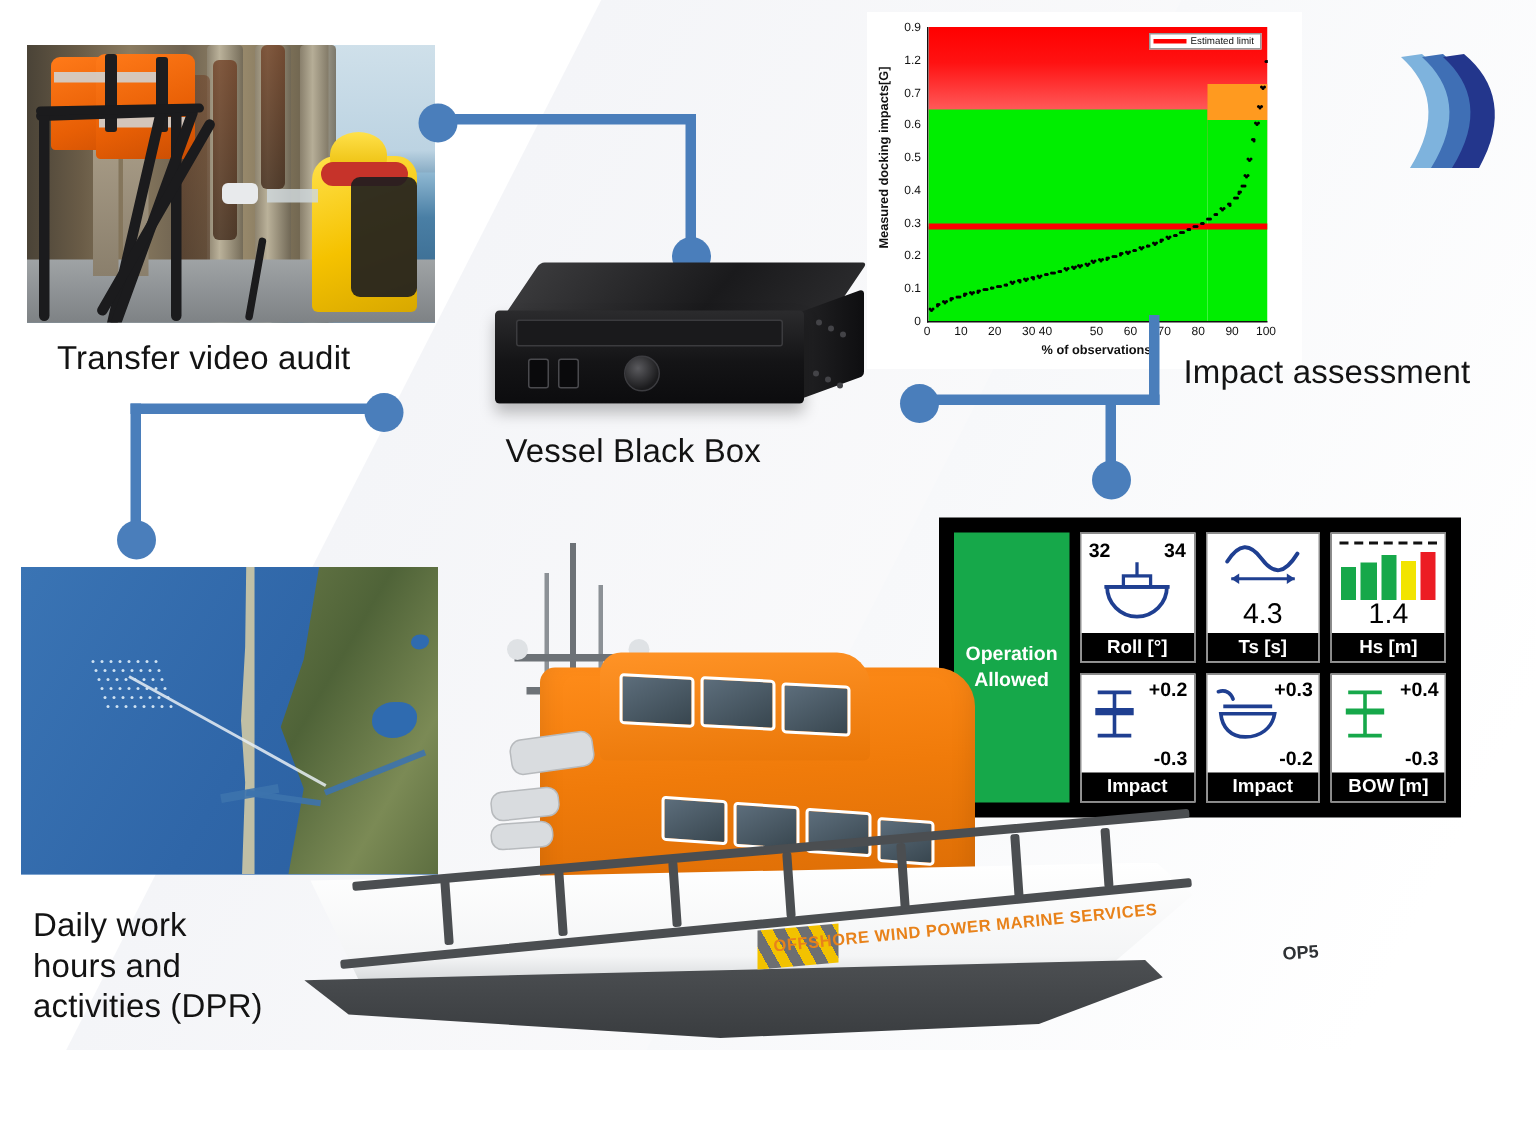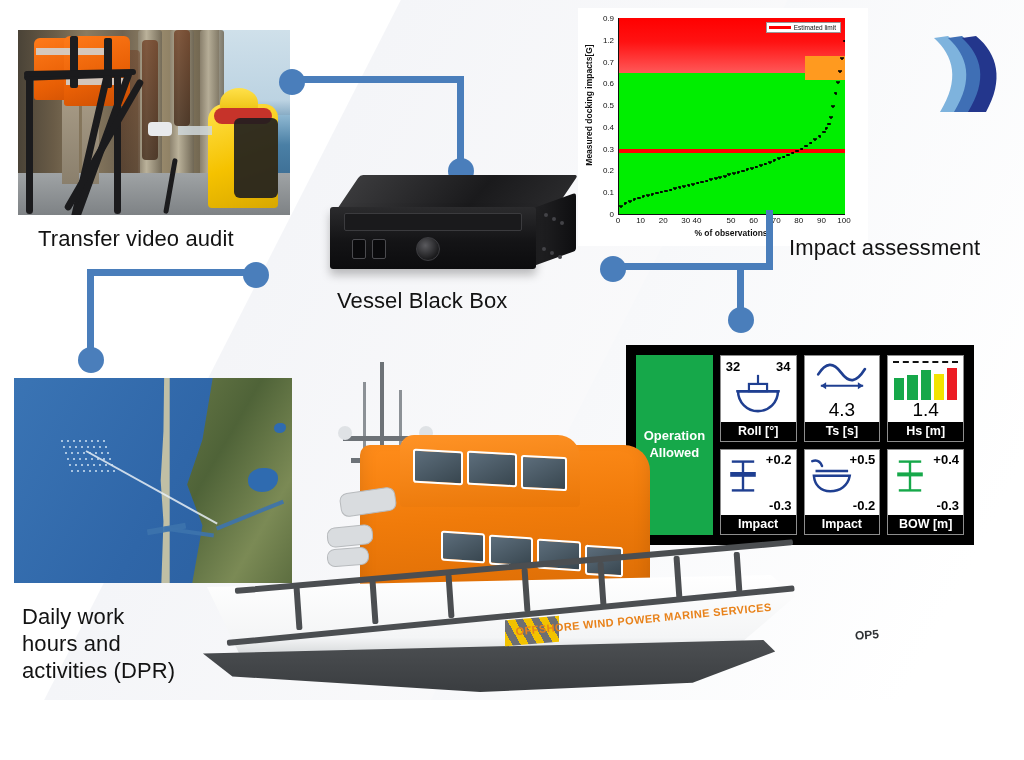--- a/index.html
+++ b/index.html
@@ -520,21 +520,21 @@
       <div class="tile-lbl">Impact</div>
     </div>
 
     <div class="tile">
       <div class="tile-body">
         <svg viewBox="0 0 54 46" style="position:absolute;left:4px;top:6px;width:44px;height:38px">
           <path d="M4 6 C10 4, 14 7, 16 12" fill="none" stroke="#1f3f91" stroke-width="3" stroke-linecap="round"></path>
           <path d="M8 18 H48" stroke="#1f3f91" stroke-width="3"></path>
           <path d="M6 24 H50 C48 36, 38 43, 26 43 C14 43, 7 35, 6 24 Z" fill="none" stroke="#1f3f91" stroke-width="3"></path>
         </svg>
-        <span class="tnum" style="right:4px;top:2px;">+0.5</span>
+        <span class="tnum" style="right:4px;top:2px;">+0.3</span>
         <span class="tnum" style="right:4px;bottom:2px;">-0.2</span>
       </div>
       <div class="tile-lbl">Impact</div>
     </div>
 
     <div class="tile">
       <div class="tile-body">
         <svg viewBox="0 0 40 52" style="position:absolute;left:6px;top:4px;width:32px;height:44px">
           <path d="M6 8 H34" stroke="#16a84a" stroke-width="3"></path>
           <path d="M20 8 V44" stroke="#16a84a" stroke-width="3"></path>

